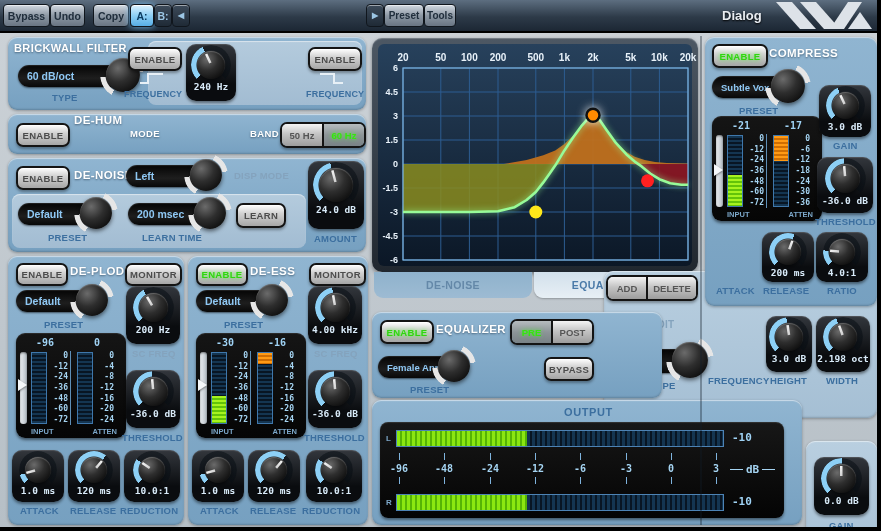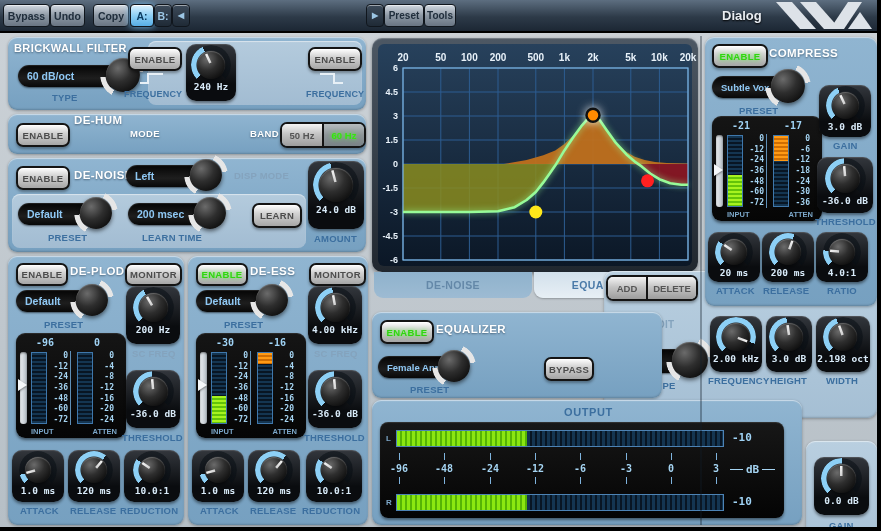--- a/index.html
+++ b/index.html
@@ -187,21 +187,21 @@
     <div class="dd" style="left:10px;top:45px;width:66px;height:22px;">
         <span>Default</span>
       </div>
     <div class="knob plain" style="left:72px;top:39px;width:32px;height:32px;"></div>
     <div class="lbl" style="left:40px;top:74px;">PRESET</div>
     <div class="dd" style="left:120px;top:45px;width:70px;height:22px;align-items:center;">
         <span>200 msec</span>
       </div>
     <div class="knob plain" style="left:186px;top:39px;width:32px;height:32px;"></div>
     <div class="lbl" style="left:134px;top:74px;text-align:right;">LEARN TIME</div>
-    <div class="btn" style="left:228px;top:45px;width:46px;height:21px;margin-left:16px;">LEARN</div>
+    <div class="btn" style="left:228px;top:45px;width:46px;height:21px;">LEARN</div>
     <div class="khouse" style="left:300px;top:3px;width:56px;height:68px;">
       <div class="knob" style="width:34px;height:34px;--arc:120deg;--rot:-15deg;"></div>
       <span class="kval">24.0 dB</span>
     </div>
     <div class="lbl" style="left:306px;top:75px;">AMOUNT</div>
   </div>
 
   <div class="panel" style="left:8px;top:256px;width:176px;height:269px;">
     <div class="btn" style="left:8px;top:7px;width:48px;height:19px;">ENABLE</div>
     <div class="title" style="left:62px;top:9px;">DE-PLODE</div>
@@ -419,40 +419,40 @@
     <div class="tgl" style="left:2px;top:4px;width:88px;height:22px;">
       <div class="seg" style="flex:0 0 38px;">ADD</div>
       <div class="seg" style="flex:1;">DELETE</div>
     </div>
     <div class="lbl dim" style="left:14px;top:48px;font-size:10px;">BAND EDIT</div>
     <div class="dd" style="left:6px;top:78px;width:66px;height:24px;">
         <span>P-metric</span>
       </div>
     <div class="knob plain" style="left:68px;top:71px;width:36px;height:36px;"></div>
     <div class="lbl" style="left:46px;top:109px;">TYPE</div>
-    <div class="khouse" style="left:106px;top:45px;width:52px;height:56px;">
-      <div class="knob" style="width:28px;height:28px;--arc:245deg;--rot:110deg;"></div>
-      <span class="kval">2.00 kHz</span>
-    </div>
     <div class="lbl" style="left:104px;top:104px;">FREQUENCY</div>
     <div class="khouse" style="left:162px;top:45px;width:46px;height:56px;">
       <div class="knob" style="width:28px;height:28px;--arc:127deg;--rot:-8deg;"></div>
       <span class="kval">3.0 dB</span>
     </div>
     <div class="lbl" style="left:166px;top:104px;">HEIGHT</div>
     <div class="khouse" style="left:212px;top:45px;width:54px;height:56px;">
       <div class="knob" style="width:28px;height:28px;--arc:115deg;--rot:-20deg;"></div>
       <span class="kval">2.198 oct</span>
     </div>
     <div class="lbl" style="left:222px;top:104px;">WIDTH</div>
   </div>
 
   <div class="panel" style="left:372px;top:312px;width:290px;height:86px;">
     <div class="btn on" style="left:8px;top:8px;width:50px;height:20px;">ENABLE</div>
     <div class="title" style="left:64px;top:11px;">EQUALIZER</div>
+    <div class="tgl" style="left:138px;top:7px;width:80px;height:22px;">
+      <div class="seg on">PRE</div>
+      <div class="seg">POST</div>
+    </div>
     <div class="dd" style="left:6px;top:44px;width:66px;height:22px;font-size:9.5px;">
         <span>Female Anno...</span>
       </div>
     <div class="knob plain" style="left:66px;top:38px;width:32px;height:32px;"></div>
     <div class="lbl" style="left:38px;top:72px;">PRESET</div>
     <div class="btn" style="left:172px;top:45px;width:46px;height:20px;">BYPASS</div>
   </div>
 
   <div class="panel" style="left:705px;top:37px;width:172px;height:269px;">
     <div class="btn on" style="left:7px;top:7px;width:52px;height:20px;">ENABLE</div>
@@ -505,24 +505,20 @@
     <div class="khouse" style="left:114px;top:48px;width:52px;height:52px;">
       <div class="knob" style="width:27px;height:27px;--arc:110deg;--rot:-25deg;"></div>
       <span class="kval">3.0 dB</span>
     </div>
     <div class="lbl" style="left:128px;top:103px;">GAIN</div>
     <div class="khouse" style="left:112px;top:120px;width:56px;height:56px;">
       <div class="knob" style="width:29px;height:29px;--arc:130deg;--rot:-5deg;"></div>
       <span class="kval">-36.0 dB</span>
     </div>
     <div class="lbl" style="left:110px;top:179px;">THRESHOLD</div>
-    <div class="khouse" style="left:3px;top:195px;width:52px;height:50px;">
-      <div class="knob" style="width:26px;height:26px;--arc:80deg;--rot:-55deg;"></div>
-      <span class="kval">20 ms</span>
-    </div>
     <div class="lbl" style="left:11px;top:248px;">ATTACK</div>
     <div class="khouse" style="left:57px;top:195px;width:52px;height:50px;">
       <div class="knob" style="width:26px;height:26px;--arc:155deg;--rot:20deg;"></div>
       <span class="kval">200 ms</span>
     </div>
     <div class="lbl" style="left:58px;top:248px;">RELEASE</div>
     <div class="khouse" style="left:111px;top:195px;width:52px;height:50px;">
       <div class="knob" style="width:26px;height:26px;--arc:50deg;--rot:-85deg;"></div>
       <span class="kval">4.0:1</span>
     </div>

